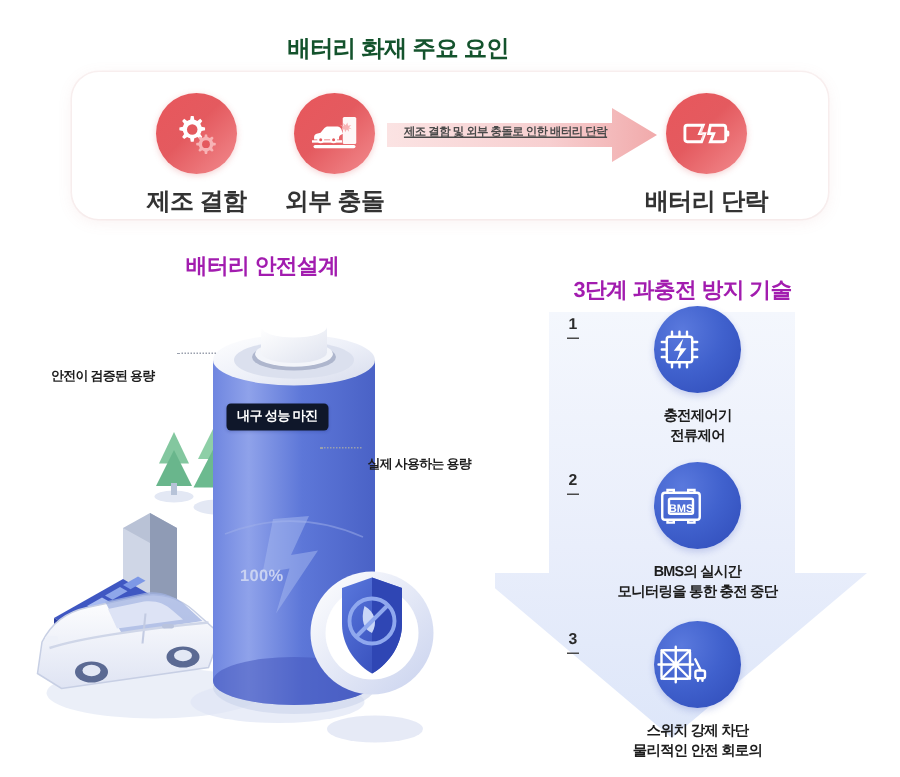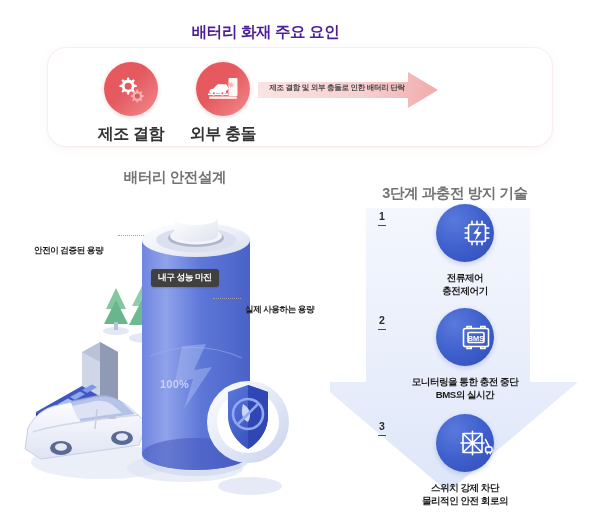--- a/index.html
+++ b/index.html
@@ -22,21 +22,21 @@
     left: 0; top: 0;
     width: 600px; height: 160px;
   }
   #main-title {
     position: absolute;
     left: 0; top: 22px;
     width: 531px;
     text-align: center;
     font-size: 15.5px;
     font-weight: bold;
-    color: #4c1d95;
+    color: #14532d;
     letter-spacing: -0.4px;
   }
   #cause-card {
     position: absolute;
     left: 48px; top: 48px;
     width: 504px; height: 98px;
     background: #ffffff;
     border-radius: 18px;
     box-shadow: 0 0 0 1px rgba(224,180,180,0.16), 0 2px 10px rgba(200,120,120,0.10);
   }
@@ -77,28 +77,29 @@
     position: absolute;
     left: 0; top: 11px;
     width: 158px;
     text-align: center;
     font-size: 7.6px;
     font-weight: bold;
     color: #4a4a4a;
     letter-spacing: -0.35px;
     white-space: nowrap;
     z-index: 2;
+    text-decoration: underline;
   }
 
   
   .section-title {
     position: absolute;
     font-size: 14.5px;
     font-weight: bold;
-    color: #737373;
+    color: #a21caf;
     letter-spacing: -0.4px;
     text-align: center;
   }
   #left-section-title { left: 60px; top: 168px; width: 230px; }
   #right-section-title { left: 330px; top: 168px; width: 250px; margin-top: 16px; }
 
   
   #left-panel {
     position: absolute;
     left: 0; top: 196px;
@@ -122,21 +123,21 @@
     height: 1px;
     border-top: 1.4px dotted #9aa0ad;
   }
   #dots-verified { left: 118px; top: 39px; width: 26px; }
   #dots-actual   { left: 213px; top: 102px; width: 28px; }
 
   #margin-tag {
     position: absolute;
     left: 151px; top: 73px;
     padding: 2.5px 7px 3px 7px;
-    background: #404040;
+    background: #0f172a;
     border-radius: 3px;
     font-size: 8.8px;
     font-weight: bold;
     color: #ffffff;
     letter-spacing: -0.5px;
     white-space: nowrap;
     box-shadow: 0 1px 2px rgba(30,50,140,0.25);
   }
   #battery-percent {
     position: absolute;
@@ -180,21 +181,21 @@
     width: 8px; height: 0;
     border-top: 1px solid #4a4a4a;
   }
   .step-circle {
     width: 58px; height: 58px;
     border-radius: 50%;
     margin: 0 auto;
     background: radial-gradient(circle at 32% 28%, #5a79dd 0%, #4061cd 48%, #2f4bb8 100%);
     display: flex;
     align-items: center;
-    justify-content: flex-end;
+    justify-content: flex-start;
     box-shadow: 0 2px 5px rgba(45,70,180,0.22);
   }
   .step-circle svg { display: block; }
   .step-label {
     margin-top: 9px;
     font-size: 9.6px;
     font-weight: bold;
     color: #1d1d1d;
     line-height: 1.38;
     letter-spacing: -0.5px;
@@ -255,20 +256,35 @@
           <stop offset="0%" stop-color="#fbe3e3"></stop>
           <stop offset="60%" stop-color="#f7cfd0"></stop>
           <stop offset="100%" stop-color="#f1aaab"></stop>
         </linearGradient>
       </defs>
       <path d="M0 10 L150 10 L150 0 L180 18 L150 36 L150 26 L0 26 Z" fill="url(#flowGrad)"></path>
     </svg>
     <div id="flow-arrow-text">제조 결함 및 외부 충돌로 인한 배터리 단락</div>
   </div>
 
+  <div class="cause-item" id="cause-item-3">
+    <div class="cause-circle">
+      <span>
+        <svg width="34" height="34" viewBox="0 0 34 34">
+          <g fill="none" stroke="#ffffff" stroke-width="1.9">
+            <path d="M4.2 11.5h10.6l-2.4 5.6 3.4 0-2.1 5.4H4.2a1.6 1.6 0 0 1-1.6-1.6v-7.8a1.6 1.6 0 0 1 1.6-1.6z"></path>
+            <path d="M19.6 11.5h8.6a1.6 1.6 0 0 1 1.6 1.6v7.8a1.6 1.6 0 0 1-1.6 1.6h-8.6l2.2-5.4-3.4 0z"></path>
+          </g>
+          <rect x="29.9" y="15" width="2.3" height="4" rx="1" fill="#ffffff"></rect>
+          <path d="M14.8 11.5l-2.4 5.6 3.4 0-2.1 5.4" fill="#f7b3b5" opacity="0.55"></path>
+        </svg>
+      </span>
+    </div>
+    <div class="cause-label">배터리 단락</div>
+  </div>
 </div>
 
 <div class="section-title" id="left-section-title">배터리 안전설계</div>
 <div class="section-title" id="right-section-title">3단계 과충전 방지 기술</div>
 
 <div id="left-panel">
 
   <svg id="left-illustration" width="330" height="322" viewBox="0 0 330 322">
     <defs>
       <linearGradient id="batBody" x1="0" y1="0" x2="1" y2="0">
@@ -411,44 +427,44 @@
           <g fill="none" stroke="#ffffff" stroke-width="1.6" stroke-linecap="round">
             <rect x="8.5" y="8.5" width="17" height="17" rx="1.6"></rect>
             <path d="M12 5.2v3.3M17 5.2v3.3M22 5.2v3.3M12 25.5v3.3M17 25.5v3.3M22 25.5v3.3"></path>
             <path d="M5.2 12h3.3M5.2 17h3.3M5.2 22h3.3M25.5 12h3.3M25.5 17h3.3M25.5 22h3.3"></path>
           </g>
           <path d="M19.6 9.6l-6.4 8.2h4.1l-2.4 7.2 6.8-8.9h-4.2z" fill="#ffffff"></path>
         </svg>
       </span>
     </div>
     <div class="step-label">
+      <div>충전제어기</div>
       <div>전류제어</div>
-      <div>충전제어기</div>
     </div>
   </div>
 
   <div class="step" id="step-2">
     <div class="step-num">2</div>
     <div class="step-num-rule"></div>
     <div class="step-circle">
       <span>
         <svg width="36" height="34" viewBox="0 0 36 34">
           <g fill="none" stroke="#ffffff" stroke-width="1.6">
             <rect x="5.5" y="8.5" width="25" height="18" rx="1.8"></rect>
             <rect x="10" y="12.5" width="16" height="10" rx="1"></rect>
             <path d="M9 8.5V6.6h4.2v1.9M22.8 8.5V6.6H27v1.9"></path>
             <path d="M9 26.5v1.9h4.2v-1.9M22.8 26.5v1.9H27v-1.9"></path>
           </g>
           <text x="18" y="21.2" text-anchor="middle" font-family="'Liberation Sans', sans-serif" font-size="7.4" font-weight="bold" fill="#ffffff">BMS</text>
         </svg>
       </span>
     </div>
     <div class="step-label">
+      <div>BMS의 실시간</div>
       <div>모니터링을 통한 충전 중단</div>
-      <div>BMS의 실시간</div>
     </div>
   </div>
 
   <div class="step" id="step-3">
     <div class="step-num">3</div>
     <div class="step-num-rule"></div>
     <div class="step-circle">
       <span>
         <svg width="36" height="34" viewBox="0 0 36 34">
           <g fill="none" stroke="#ffffff" stroke-width="1.6" stroke-linecap="round">

